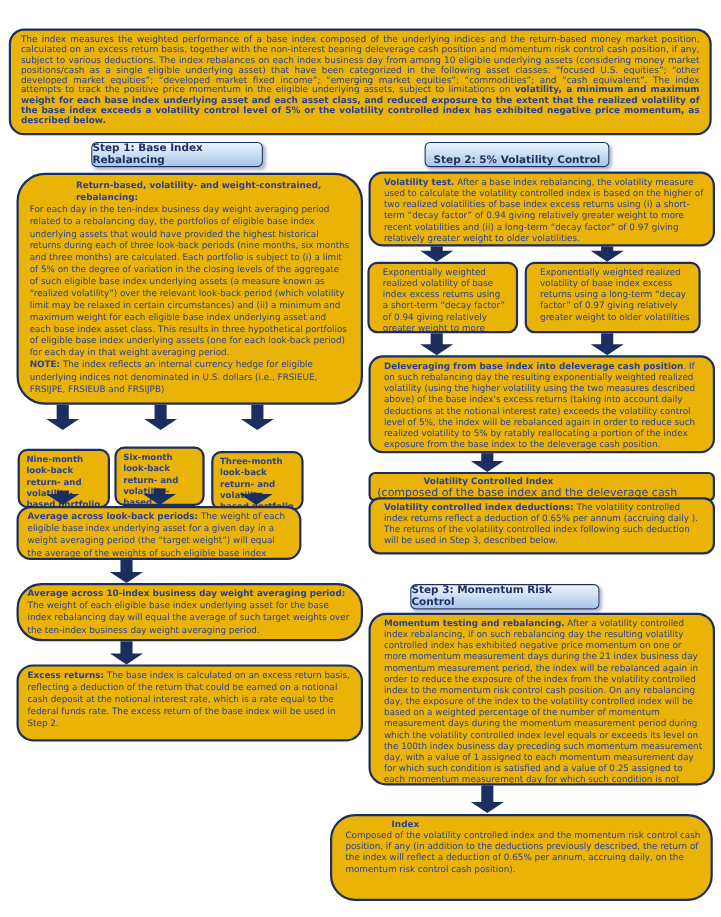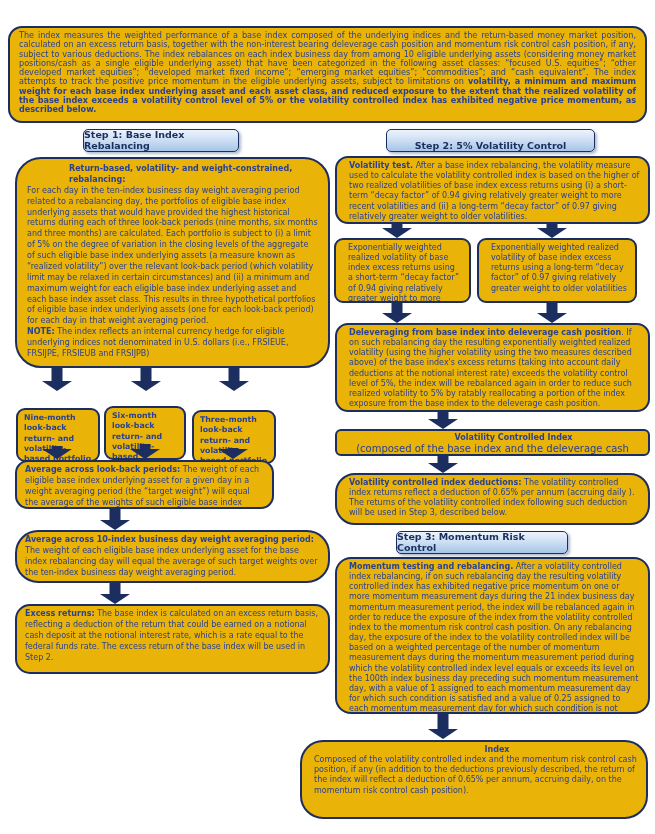--- a/index.html
+++ b/index.html
@@ -10,34 +10,34 @@
   .page{position:relative;width:655px;height:834px;background:#ffffff;overflow:hidden;font-family:"DejaVu Sans",sans-serif;}
   .page-title{position:absolute;top:5px;left:0;right:0;text-align:center;font-size:10.5px;font-weight:bold;text-decoration:underline;color:var(--navy);letter-spacing:.2px;}
   .box{position:absolute;background:#eab308;border:2px solid var(--navy);color:var(--blue);font-size:8px;line-height:1.36;padding:3px 8px;box-sizing:border-box;overflow:hidden;}
   .tight{line-height:1.27;padding-left:12px;}
   .step-header{position:absolute;display:flex;align-items:flex-end;justify-content:center;border:1.8px solid var(--navy);border-radius:5px;background:linear-gradient(180deg,#ecf4fd 0%,#cfe0f4 45%,#a6c5e8 100%);color:var(--navy);font-weight:bold;font-size:9.5px;box-shadow:2px 2px 3px rgba(110,130,165,.55);box-sizing:border-box;}
   .arrow{position:absolute;width:30px;}
   .arrow::before{content:"";position:absolute;left:50%;transform:translateX(-50%);top:0;bottom:9px;width:11px;background:var(--navy);}
   .arrow::after{content:"";position:absolute;left:0;bottom:0;width:0;height:0;border-left:15px solid transparent;border-right:15px solid transparent;border-top:10px solid var(--navy);}
   .portfolio{font-weight:bold;font-size:7.8px;line-height:1.32;border-radius:9px;padding:3px 6px;margin-top:16px;}
   .block{display:block;margin-left:42px;}
-  .center{text-align:center;}
+  .center{}
 </style>
 </head>
 <body>
 
 <div class="page">
 
 
   <div class="box" style="left:8px;top:26px;width:639px;height:97px;border-radius:14px;border-width:2.5px;font-size:8.1px;line-height:1.15;padding:3px 9px;text-align:justify;"><span>The index measures the weighted performance of a base index composed of the underlying indices and the return-based money market position, calculated on an excess return basis, together with the non-interest bearing deleverage cash position and momentum risk control cash position, if any, subject to various deductions. The index rebalances on each index business day from among 10 eligible underlying assets (considering money market positions/cash as a single eligible underlying asset) that have been categorized in the following asset classes: “focused U.S. equities”; “other developed market equities”; “developed market fixed income”; “emerging market equities”; “commodities”; and “cash equivalent”. The index attempts to track the positive price momentum in the eligible underlying assets, subject to limitations on</span><b> volatility, a minimum and maximum weight for each base index underlying asset and each asset class, and reduced exposure to the extent that the realized volatility of the base index exceeds a volatility control level of 5% or the volatility controlled index has exhibited negative price momentum, as described below.</b></div>
 
   <div class="step-header" style="left:83px;top:129px;width:156px;height:23px;">
       <span>Step 1: Base Index Rebalancing</span>
     </div>
-  <div class="step-header" style="left:386px;top:129px;width:209px;height:23px;">
+  <div class="step-header" style="left:386px;top:129px;width:168px;height:23px;">
       <span>Step 2:  5% Volatility Control</span>
     </div>
 
   <div class="box" style="left:15px;top:157px;width:315px;height:211px;border-radius:26px;border-width:2.5px;padding:5px 10px;">
     <b class="block">Return-based, volatility- and weight-constrained, rebalancing:</b><span>For each day in the ten-index business day weight averaging period related to a rebalancing day, the portfolios of eligible base index underlying assets that would have provided the highest historical returns during each of three look-back periods (nine months, six months and three months) are calculated. Each portfolio is subject to (i) a limit of 5% on the degree of variation in the closing levels of the aggregate of such eligible base index underlying assets (a measure known as “realized volatility”) over the relevant look-back period (which volatility limit may be relaxed in certain circumstances) and (ii) a minimum and maximum weight for each eligible base index underlying asset and each base index asset class. This results in three hypothetical portfolios of eligible base index underlying assets (one for each look-back period) for each day in that weight averaging period.</span>
     <div><b>NOTE:</b><span> The index reflects an internal currency hedge for eligible underlying indices not denominated in U.S. dollars (i.e., FRSIEUE, FRSIJPE, FRSIEUB and FRSIJPB)</span></div>
   </div>
 
   <div class="arrow" style="left:42px;top:368px;height:23px;"></div>
   <div class="arrow" style="left:131px;top:368px;height:23px;"></div>
@@ -75,23 +75,23 @@
   <div class="box tight" style="left:335px;top:323px;width:315px;height:89px;border-radius:13px;"><b>Deleveraging from base index into deleverage cash position</b><span>. If on such rebalancing day the resulting exponentially weighted realized volatility (using the higher volatility using the two measures described above) of the base index's excess returns (taking into account daily deductions at the notional interest rate) exceeds the volatility control level of 5%, the index will be rebalanced again in order to reduce such realized volatility to 5% by ratably reallocating a portion of the index exposure from the base index to the deleverage cash position.</span></div>
 
   <div class="arrow" style="left:428px;top:412px;height:17px;"></div>
 
   <div class="box center" style="left:335px;top:429px;width:315px;height:27px;border-radius:6px;padding:2px 6px;line-height:1.28;">
     <b class="block">Volatility Controlled Index</b><span style="font-size:10px;">(composed of the base index and the deleverage cash position, if any )</span>
   </div>
 
   <div class="arrow" style="left:428px;top:456px;height:17px;"></div>
 
-  <div class="box tight" style="left:335px;top:473px;width:315px;height:52px;border-radius:20px;"><b>Volatility controlled index deductions:</b><span> The volatility controlled index returns reflect a deduction of 0.65% per annum (accruing daily ). The returns of the volatility controlled index following such deduction will be used in Step 3, described below.</span></div>
+  <div class="box tight" style="left:335px;top:452px;width:315px;height:52px;border-radius:10px;"><b>Volatility controlled index deductions:</b><span> The volatility controlled index returns reflect a deduction of 0.65% per annum (accruing daily ). The returns of the volatility controlled index following such deduction will be used in Step 3, described below.</span></div>
 
-  <div class="step-header" style="left:396px;top:531px;width:172px;height:23px;">
+  <div class="step-header" style="left:373px;top:531px;width:172px;height:23px;">
       <span>Step 3: Momentum Risk Control</span>
     </div>
 
   <div class="box tight" style="left:335px;top:557px;width:315px;height:157px;border-radius:16px;border-width:2.5px;"><b>Momentum  testing and rebalancing.</b><span> After a volatility controlled index rebalancing, if on such rebalancing day the resulting volatility controlled index has exhibited negative price momentum on one or more momentum measurement days during the 21 index business day momentum measurement period, the index will be rebalanced again in order to reduce the exposure of the index from the volatility controlled index to the momentum risk control cash position. On any rebalancing day, the exposure of the index to the volatility controlled index will be based on a weighted percentage of the number of momentum measurement days during the momentum measurement period during which the volatility controlled index level equals or exceeds its level on the 100th index business day preceding such momentum measurement day, with a value of 1 assigned to each momentum measurement day for which such condition is satisfied and a value of 0.25 assigned to each momentum measurement day for which such condition is not satisfied.</span></div>
 
   <div class="arrow" style="left:428px;top:714px;height:25px;"></div>
 
   <div class="box tight" style="left:300px;top:740px;width:348px;height:79px;border-radius:23px;border-width:2.5px;">
     <b class="block center">Index</b><span>Composed of the volatility controlled index and the momentum risk control cash position, if any (in addition to the deductions previously described, the return of the index will reflect a deduction of 0.65% per annum, accruing daily, on the momentum risk control cash position).</span>
   </div>

